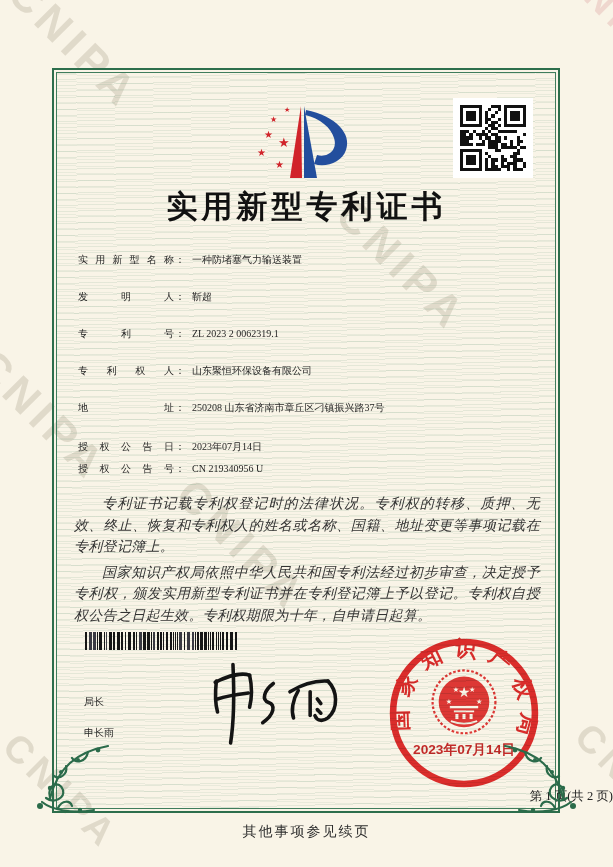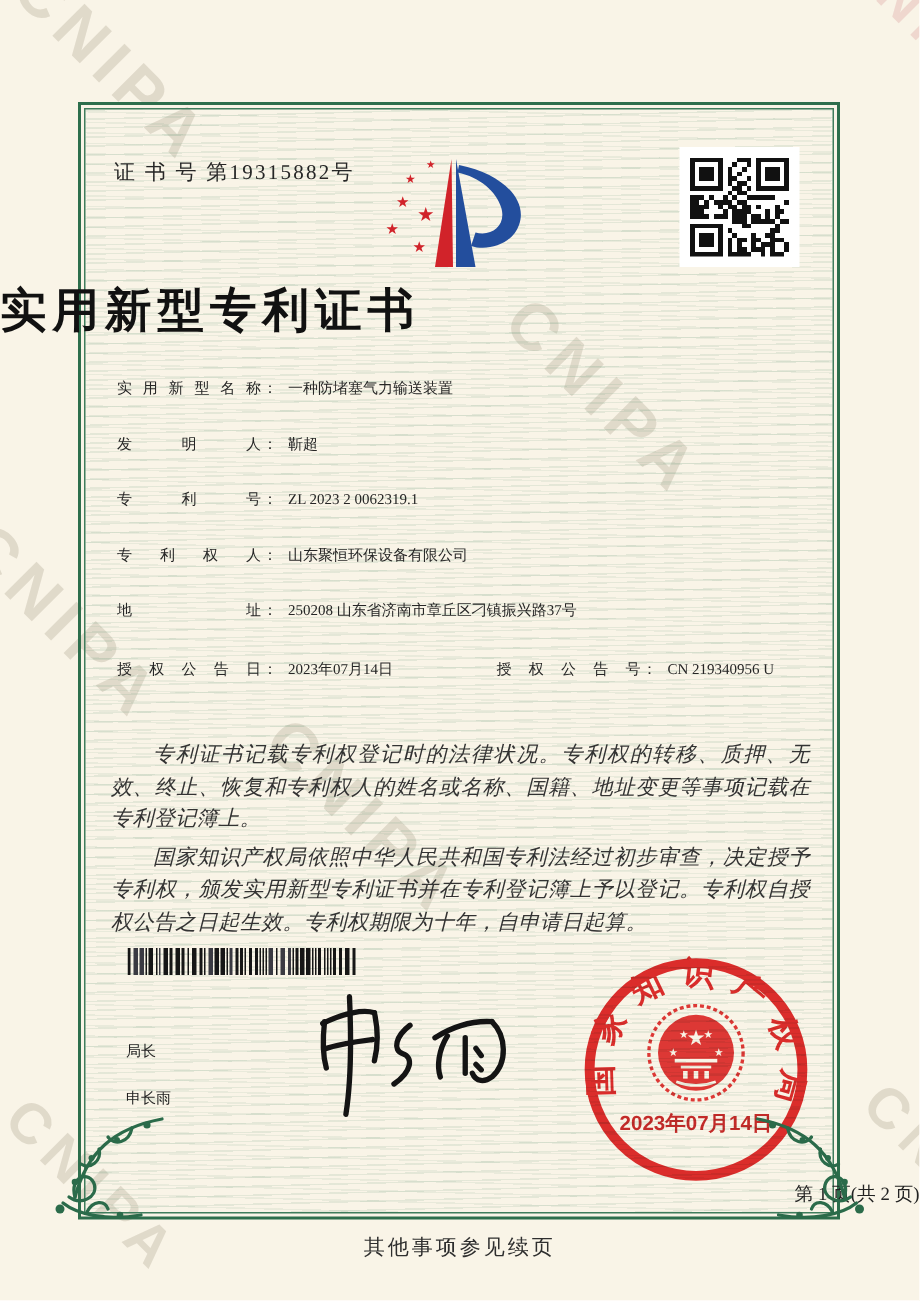--- a/index.html
+++ b/index.html
@@ -30,31 +30,31 @@
   }
   .flourish{position:absolute;z-index:6;width:84px;height:80px;}
   .flourish.left{left:28px;top:740px;}
   .flourish.right{left:501px;top:740px;transform:scaleX(-1);}
   
   .cert-no{position:absolute;left:76px;top:106px;font-size:14px;letter-spacing:1.5px;z-index:4;}
   .logo{position:absolute;left:254px;top:100px;width:108px;height:84px;z-index:4;}
   .qr-box{position:absolute;left:453px;top:98px;width:80px;height:80px;background:#ffffff;z-index:4;
           display:flex;align-items:center;justify-content:center;}
   .title{
-    position:absolute;left:0;top:186px;width:100%;
+    position:absolute;left:0;top:186px;width:100%;text-align:center;
     font-family:"Liberation Sans","DejaVu Sans",sans-serif;
     font-size:31px;font-weight:bold;letter-spacing:4px;color:#111;z-index:4;
   }
   
   .fields{position:absolute;left:78px;top:249px;width:466px;z-index:4;font-size:10px;}
   .frow{line-height:22px;margin-bottom:15px;white-space:nowrap;}
   .flabel{display:inline-block;width:96px;text-align:justify;text-align-last:justify;vertical-align:bottom;}
   .fcolon{margin-left:1px;}
   .fvalue{margin-left:7px;}
-  .grant-row{display:flex;margin-top:17px;line-height:22px;}
+  .grant-row{display:flex;margin-top:17px;line-height:22px;flex-direction:column;}
   .grant-pair1{width:253px;white-space:nowrap;}
   .grant-pair2{white-space:nowrap;}
   
   .body-text{
     position:absolute;left:74px;top:493px;width:466px;z-index:4;
     font-size:14px;line-height:21.5px;text-align:justify;
     font-style:italic;color:#333;letter-spacing:0.3px;
   }
   .body-text p{margin:0 0 4px 0;text-indent:2em;}
   
@@ -117,21 +117,20 @@
     <g fill="#2b6b4a">
       <circle cx="70" cy="10" r="2.4"></circle>
         <circle cx="50" cy="20" r="2"></circle>
       <circle cx="33" cy="32" r="2"></circle>
         <circle cx="22" cy="48" r="2.2"></circle>
       <circle cx="12" cy="66" r="3"></circle>
         <circle cx="52" cy="70" r="2.2"></circle>
     </g>
   </svg>
 
-  <div class="cert-no">证 书 号 第19315882号</div>
 
   <svg class="logo" viewBox="0 0 108 84">
     <g font-family="sans-serif" fill="#d1232a">
       <text x="30" y="12" font-size="7">★</text>
       <text x="16" y="22" font-size="8">★</text>
       <text x="10" y="38" font-size="10">★</text>
       <text x="24" y="47" font-size="13">★</text>
       <text x="3" y="56" font-size="10">★</text>
       <text x="21" y="68" font-size="10">★</text>
     </g>

